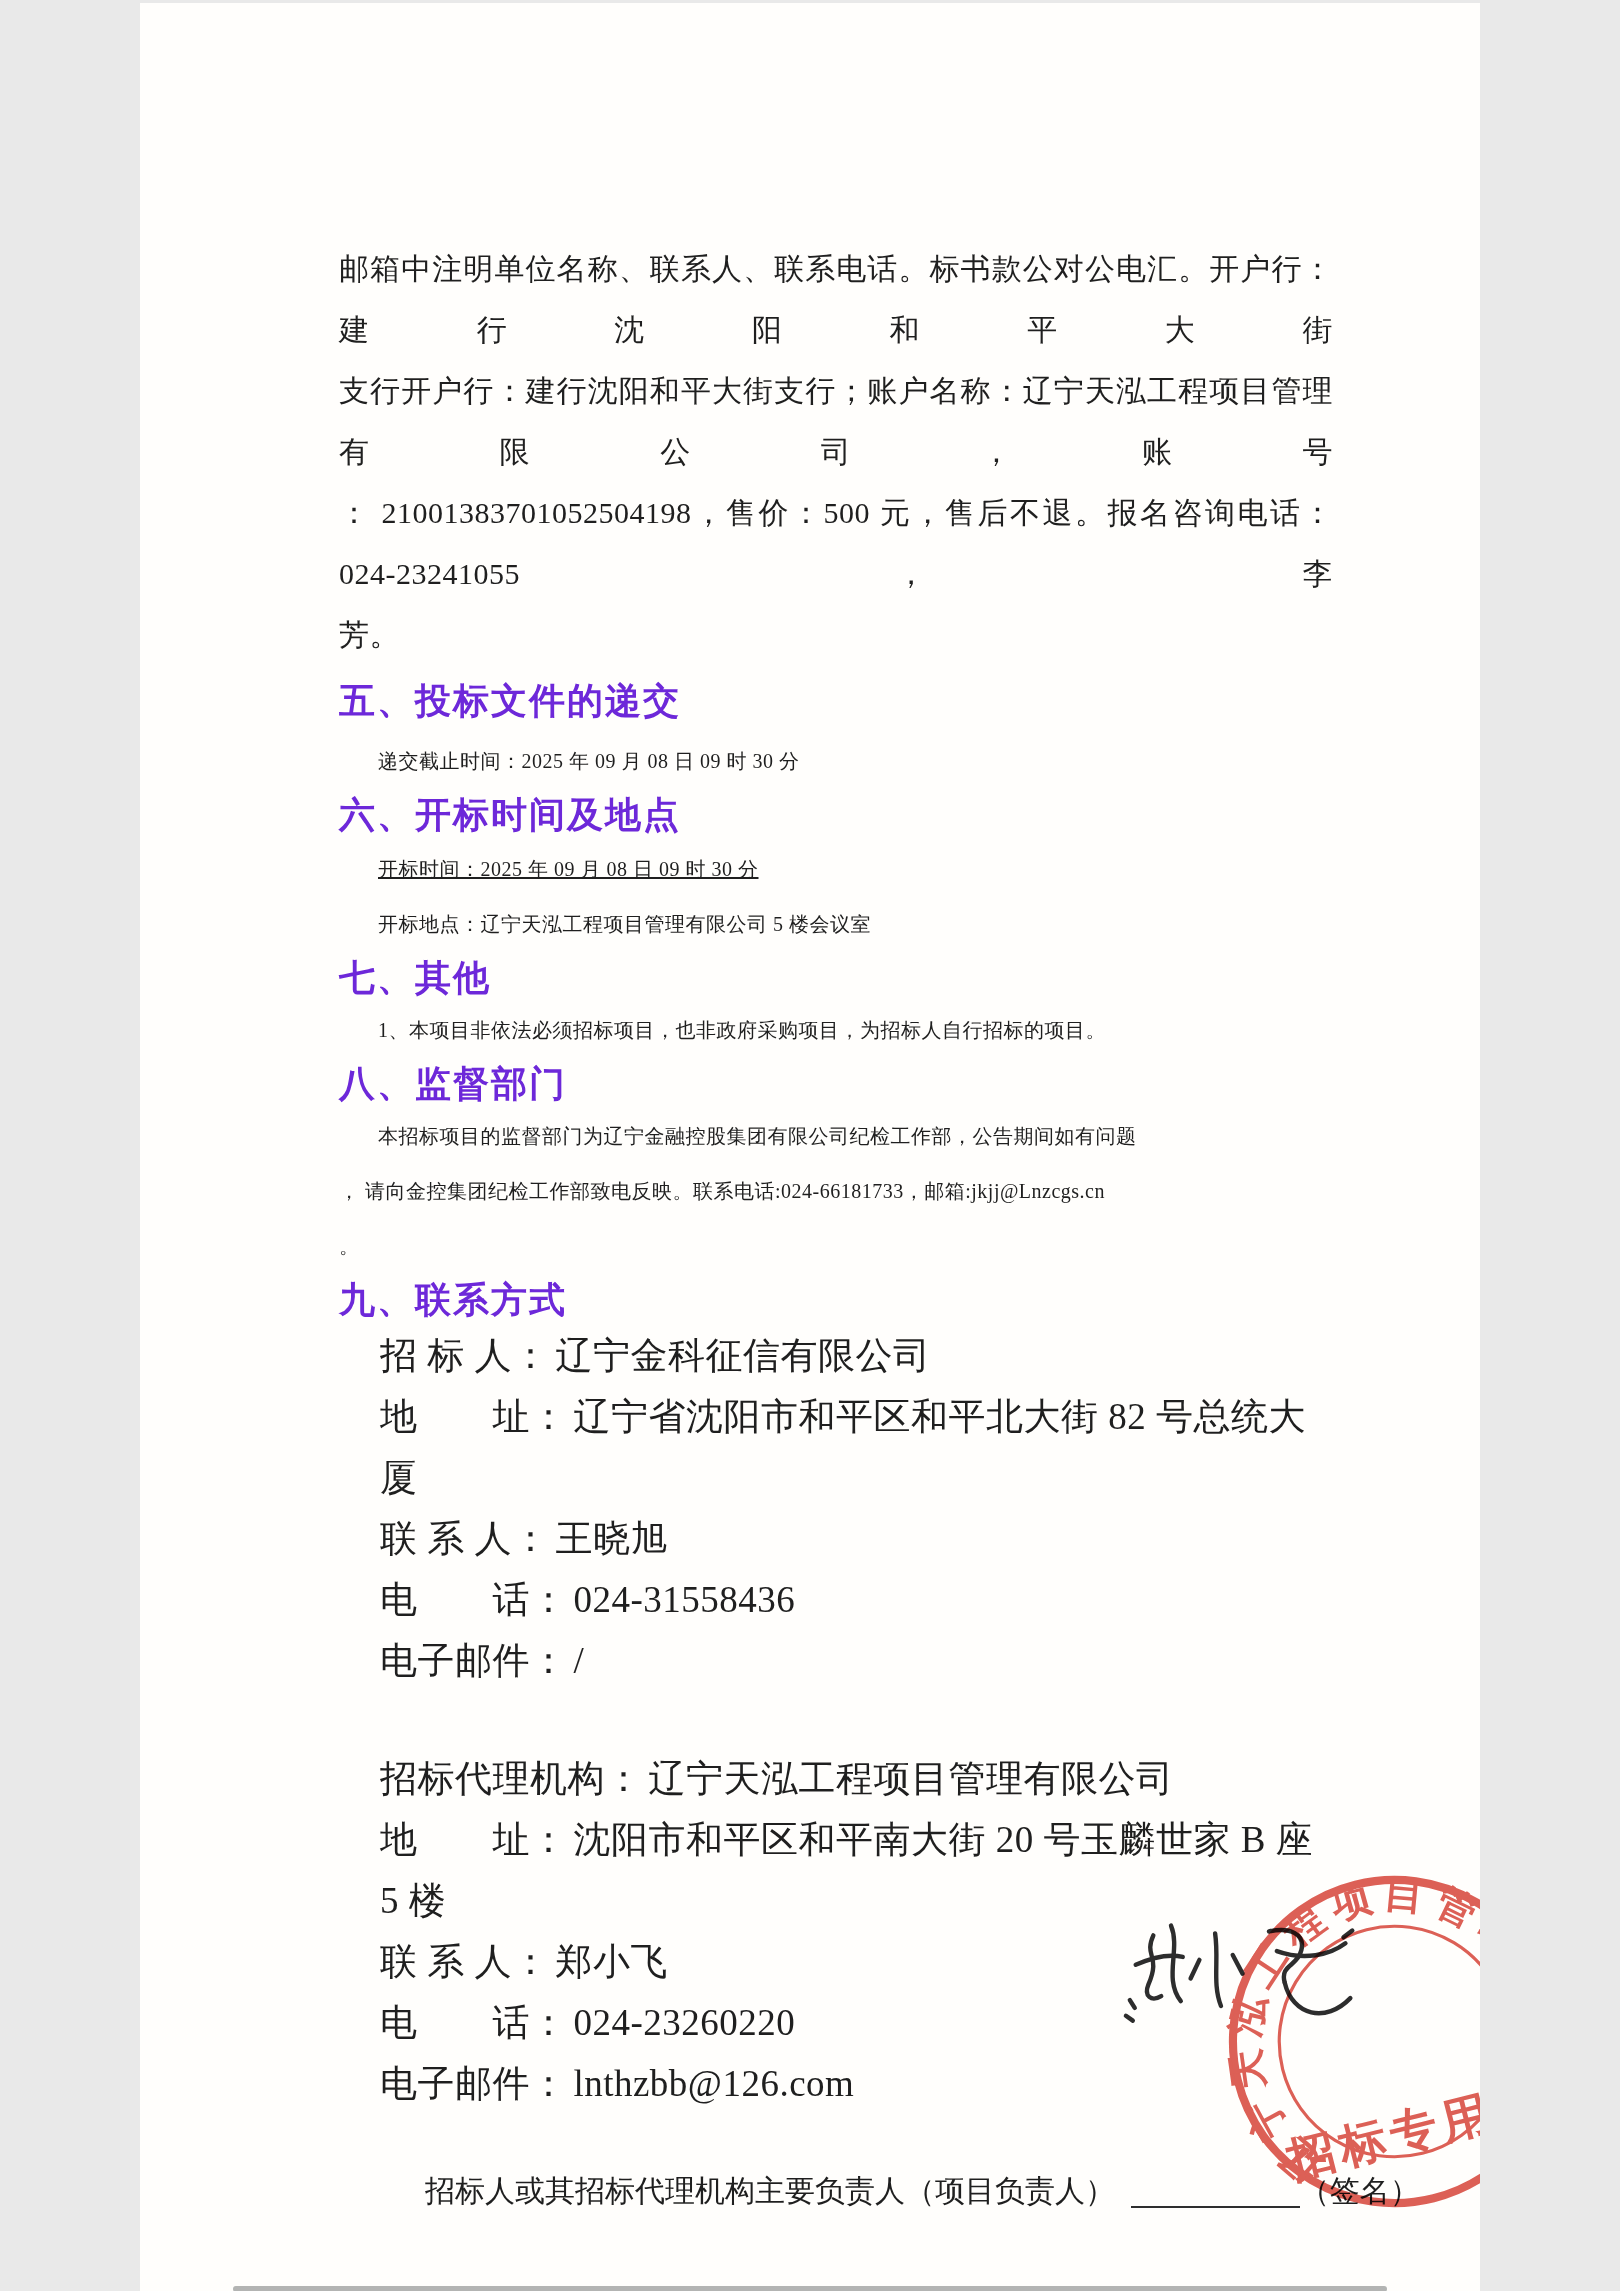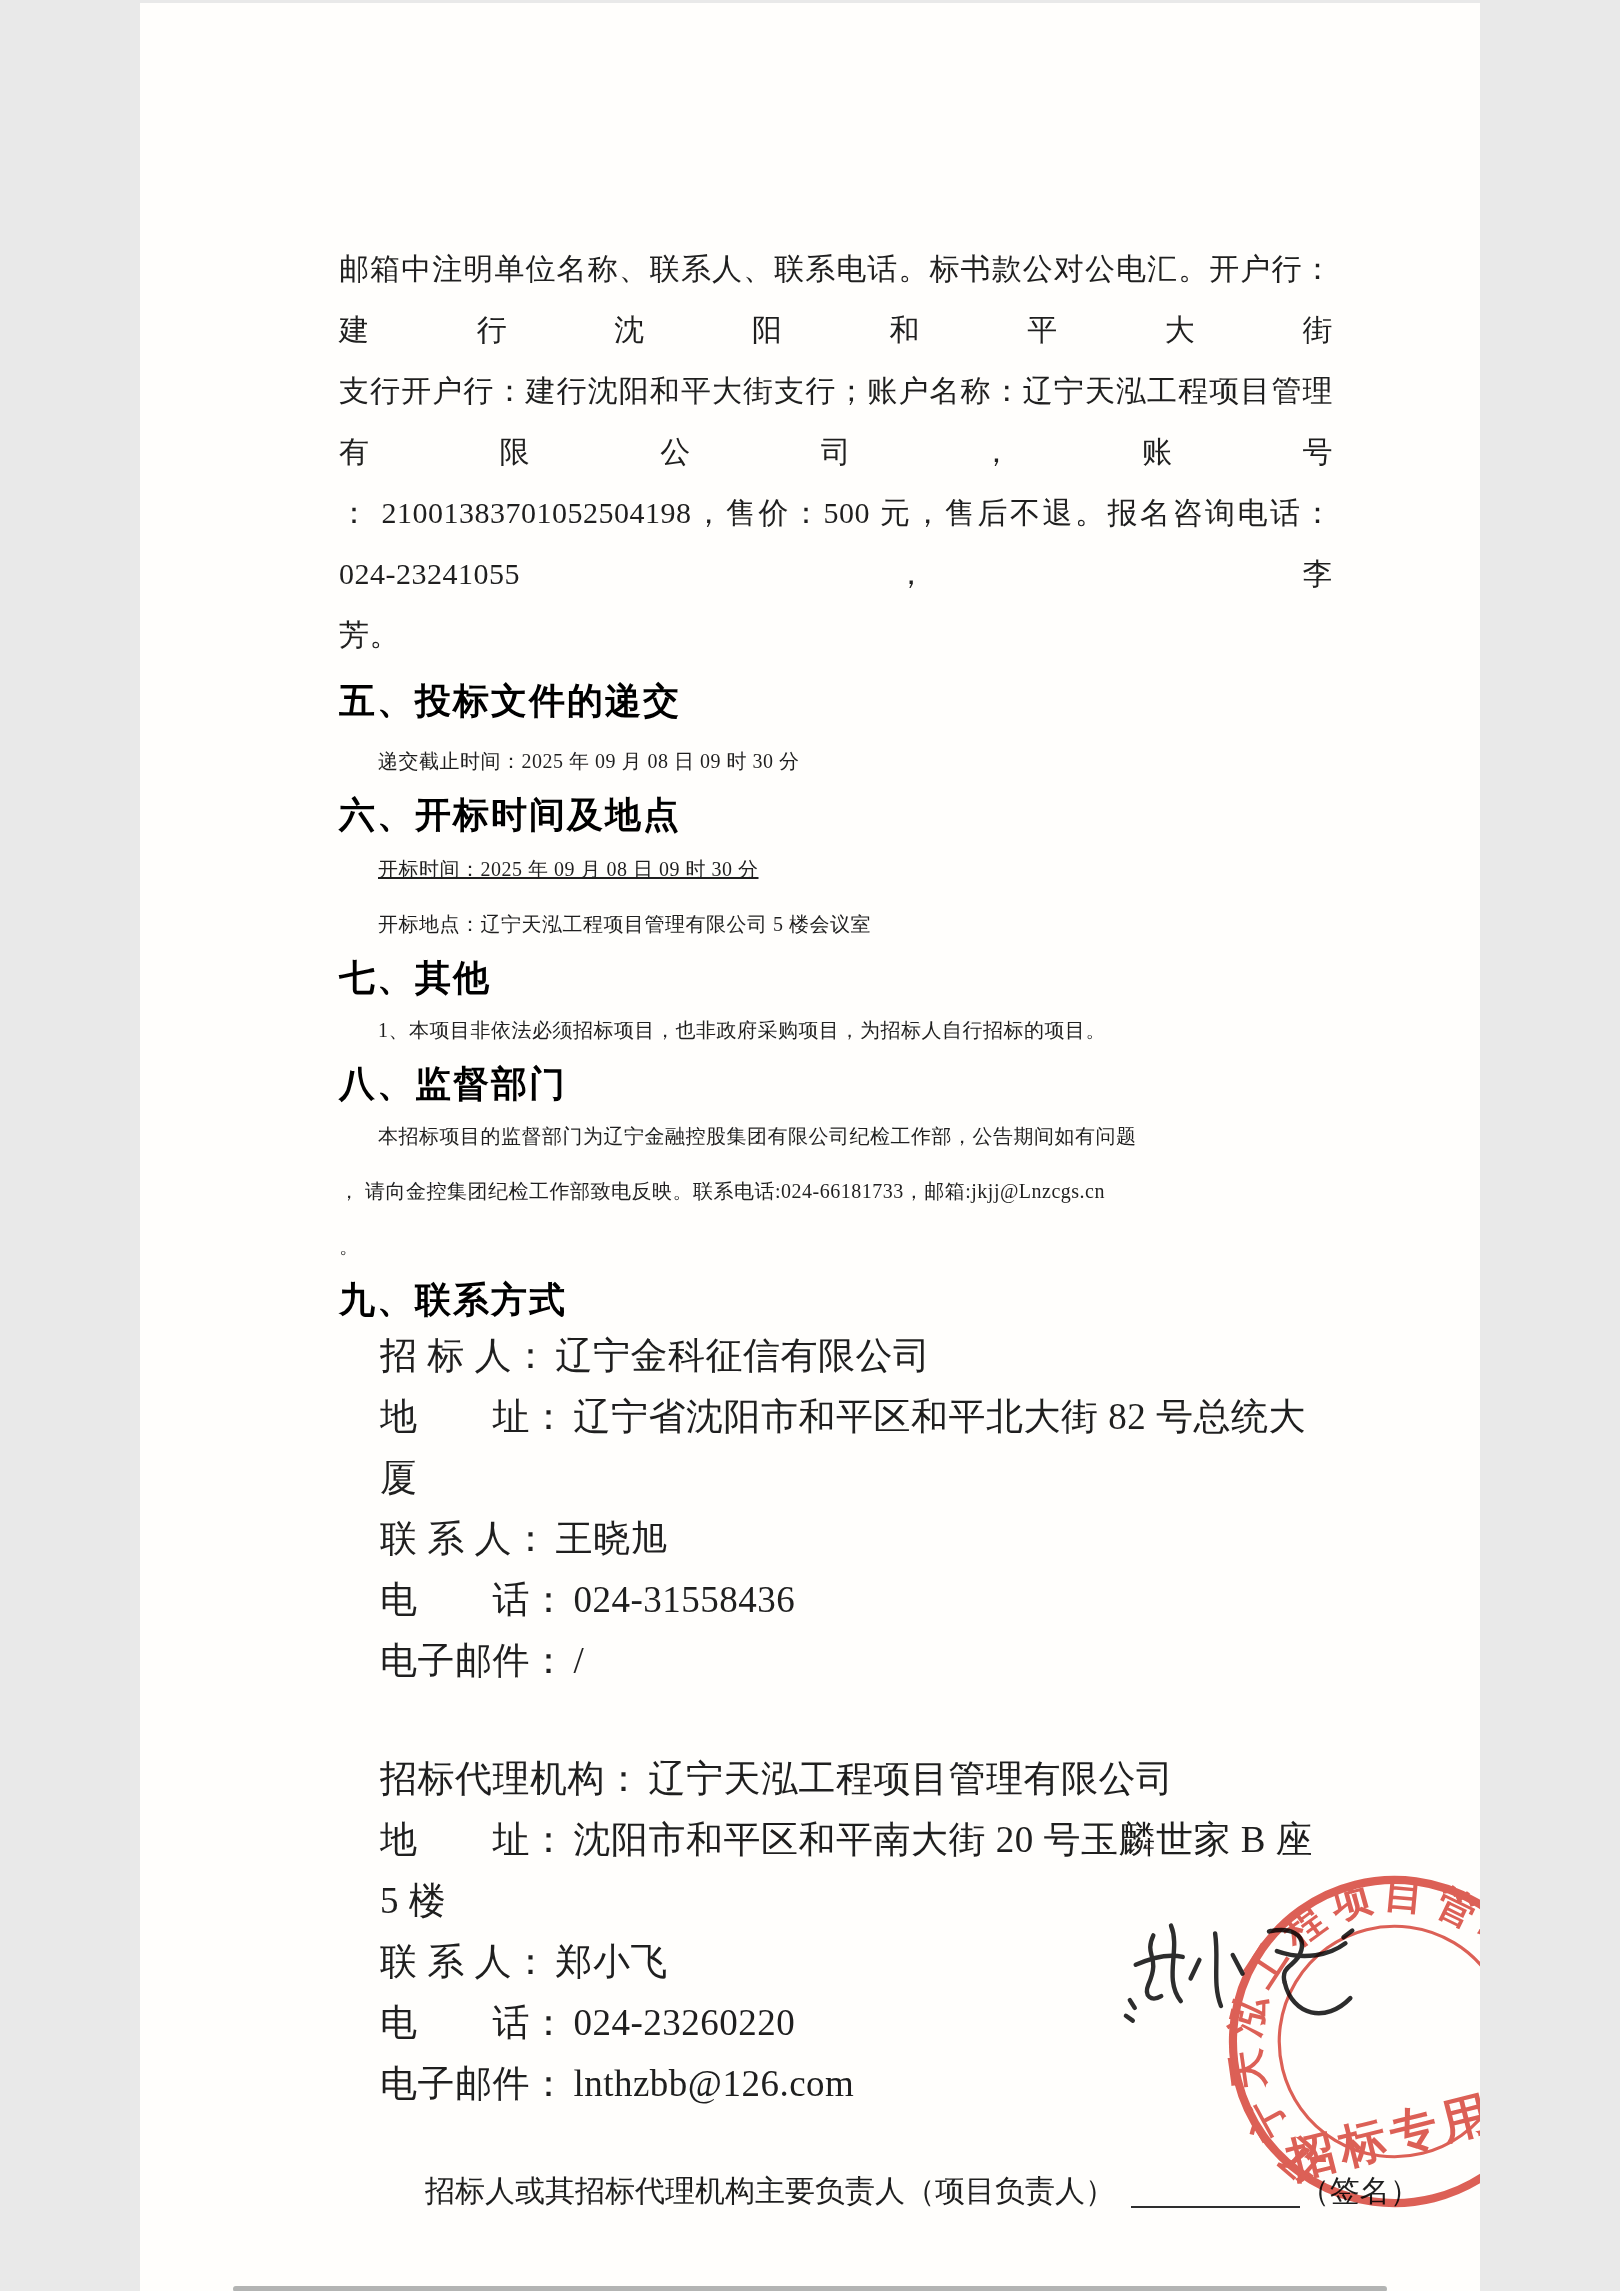--- a/index.html
+++ b/index.html
@@ -16,21 +16,21 @@
 
   .intro-line {
     margin:0; font-size:30px; line-height:61px; letter-spacing:0.5px;
     text-align:justify; text-align-last:justify;
   }
   .intro-line.last { text-align-last:left; }
 
   h2.sec {
     margin:0; font-family:"Liberation Sans","DejaVu Sans",sans-serif;
     font-weight:700; font-size:36px; line-height:51px; letter-spacing:2px;
-    color:#000000;
+    color:#6d28d9;
   }
   h2.mt10 { margin-top:9.8px; }
 
   .sline { margin:0 0 0 39px; font-size:20px; line-height:55px; letter-spacing:0.5px; }
   .sline.mt8 { margin-top:7.8px; }
   .sline.mt2 { margin-top:2px;text-decoration:underline; }
   .sline.noind { margin-left:0; }
 
   .crow { margin:0 0 0 41px; font-size:37px; line-height:61px; letter-spacing:0.5px; }
   .crow .lab { margin-right:5.9px; }

